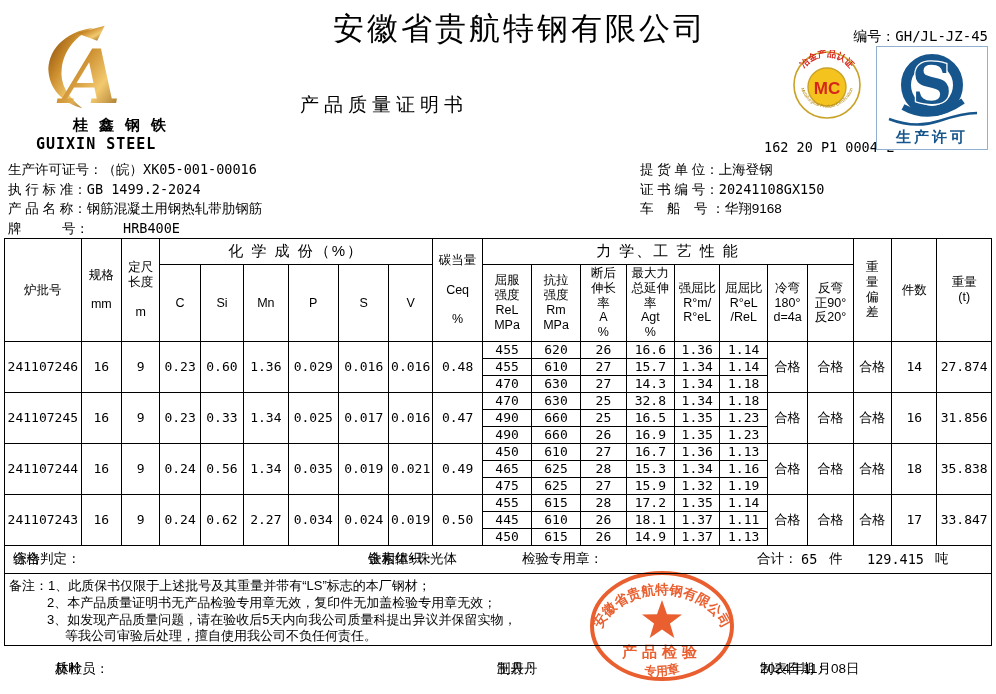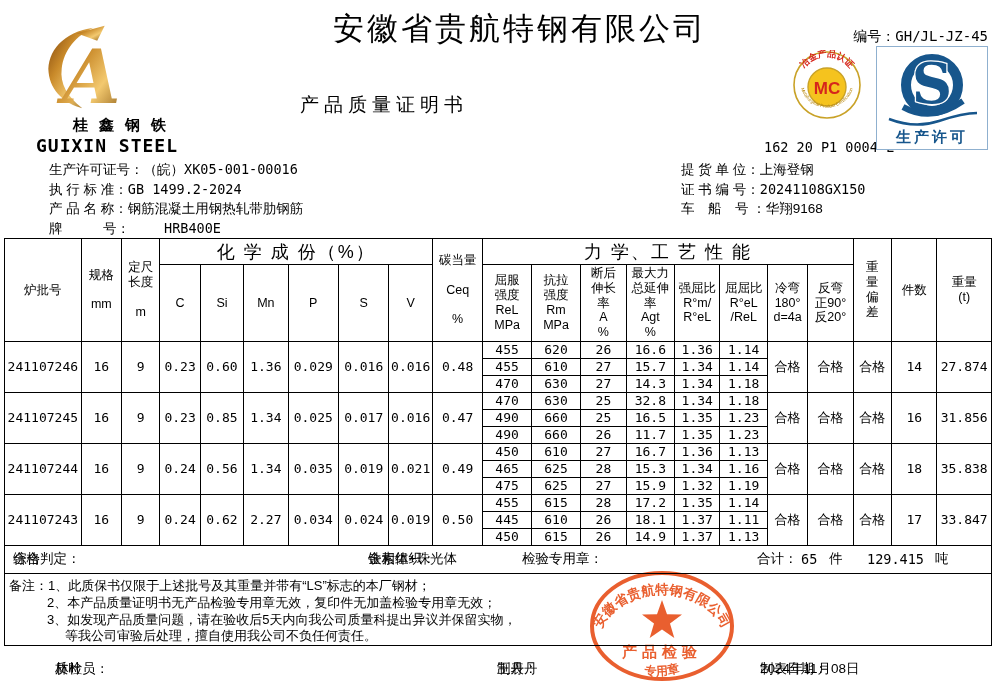--- a/index.html
+++ b/index.html
@@ -9,39 +9,39 @@
   
   .header { position:relative; height:158px; }
   .title { position:absolute; left:300px; top:8px; width:440px; text-align:center;
            font-family:"Liberation Serif","DejaVu Serif",serif; font-size:31px; letter-spacing:3px; }
   .subtitle { position:absolute; left:300px; top:92px; width:440px; text-align:left;
               font-family:"Liberation Serif","DejaVu Serif",serif; font-size:19px; letter-spacing:5px; }
   .doc-no { position:absolute; right:8px; top:28px; font-size:14px; }
   .doc-no .code { font-family:"DejaVu Sans Mono",monospace; }
   .logo-block { position:absolute; left:36px; top:24px; width:120px; text-align:left; }
   .logo-cn { font-size:15px; font-weight:bold; letter-spacing:11px; margin-top:2px; white-space:nowrap;margin-left:37px; }
-  .logo-en { font-size:18px; font-weight:bold; font-family:"DejaVu Sans Mono",monospace; letter-spacing:1px; white-space:nowrap; }
+  .logo-en { font-size:15px; font-weight:bold; font-family:"DejaVu Sans Mono",monospace; letter-spacing:1px; white-space:nowrap; }
   .mc-badge { position:absolute; left:792px; top:50px; }
   .mc-code { position:absolute; left:764px; top:139px; font-size:13.5px; font-family:"DejaVu Sans Mono",monospace; white-space:nowrap; }
   .qs-badge { position:absolute; left:876px; top:46px; width:112px; height:104px; border:1px solid #8fb0cf; background:#fff; }
 
   
-  .info { position:relative; height:80px; font-size:13.5px;margin-left:41px; }
+  .info { position:relative; height:80px; font-size:13.5px; }
   .info-col { position:absolute; top:2px; }
   .info-col.c1 { left:8px; }
   .info-col.c2 { left:302px; }
   .info-col.c3 { left:640px; }
   .info-row { height:19.5px; line-height:19.5px; white-space:nowrap; }
   .indent-val { padding-left:34px; }
 
   
   table.cert { border-collapse:collapse; table-layout:fixed; width:988px; margin:0 4px; }
   table.cert td, table.cert th { border:1px solid #000; text-align:center; vertical-align:middle; overflow:hidden; }
   th.hd { font-weight:normal; font-size:12.5px; line-height:1.18; white-space:pre-line; padding:1px 0; }
-  th.group { font-size:18px; letter-spacing:2px; height:26px; font-weight:normal; }
+  th.group { font-size:15px; letter-spacing:2px; height:26px; font-weight:normal; }
   tbody td { font-family:"DejaVu Sans Mono",monospace; font-size:13px; height:17px; line-height:15px; padding:0; }
   tbody td.cn { font-family:"Liberation Sans","DejaVu Sans",sans-serif; }
 
   
   .sum-row { position:relative; height:28px; margin:0 4px; border-left:1px solid #000; border-right:1px solid #000; border-bottom:1px solid #000; font-size:13.5px; }
   .sum-row span { position:absolute; top:50%; transform:translateY(-50%); white-space:nowrap; }
   .remarks { position:relative; height:72px; margin:0 4px; border-left:1px solid #000; border-right:1px solid #000; border-bottom:1px solid #000; font-size:13px; padding-top:3px; }
   .remark-line { line-height:17px; white-space:nowrap; padding-left:4px; }
   .remark-line.i1 { padding-left:42px; }
   .remark-line.i2 { padding-left:60px;font-family:Liberation Mono, monospace; }
@@ -247,21 +247,21 @@
           <td>27</td>
           <td>14.3</td>
           <td>1.34</td>
           <td>1.18</td>
         </tr>
         <tr>
           <td rowspan="3">241107245</td>
           <td rowspan="3">16</td>
           <td rowspan="3">9</td>
           <td rowspan="3">0.23</td>
-          <td rowspan="3">0.85</td>
+          <td rowspan="3">0.33</td>
           <td rowspan="3">1.34</td>
           <td rowspan="3">0.025</td>
           <td rowspan="3">0.017</td>
           <td rowspan="3">0.016</td>
           <td rowspan="3">0.47</td>
           <td>470</td>
           <td>630</td>
           <td>25</td>
           <td>32.8</td>
           <td>1.34</td>
@@ -277,21 +277,21 @@
           <td>660</td>
           <td>25</td>
           <td>16.5</td>
           <td>1.35</td>
           <td>1.23</td>
         </tr>
         <tr>
           <td>490</td>
           <td>660</td>
           <td>26</td>
-          <td>11.7</td>
+          <td>16.9</td>
           <td>1.35</td>
           <td>1.23</td>
         </tr>
         <tr>
           <td rowspan="3">241107244</td>
           <td rowspan="3">16</td>
           <td rowspan="3">9</td>
           <td rowspan="3">0.24</td>
           <td rowspan="3">0.56</td>
           <td rowspan="3">1.34</td>

